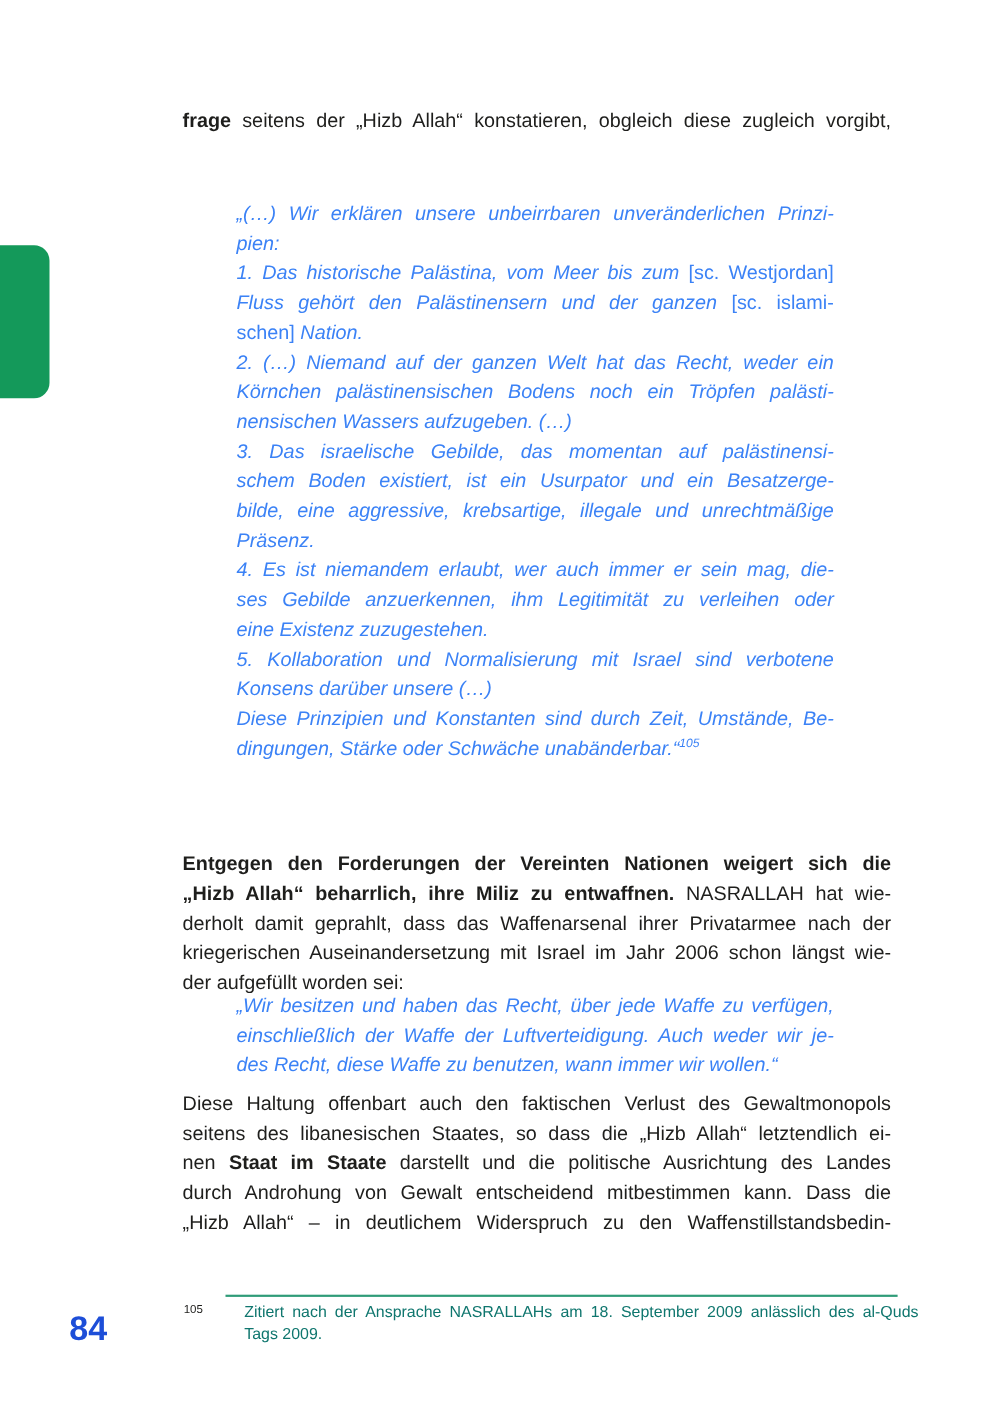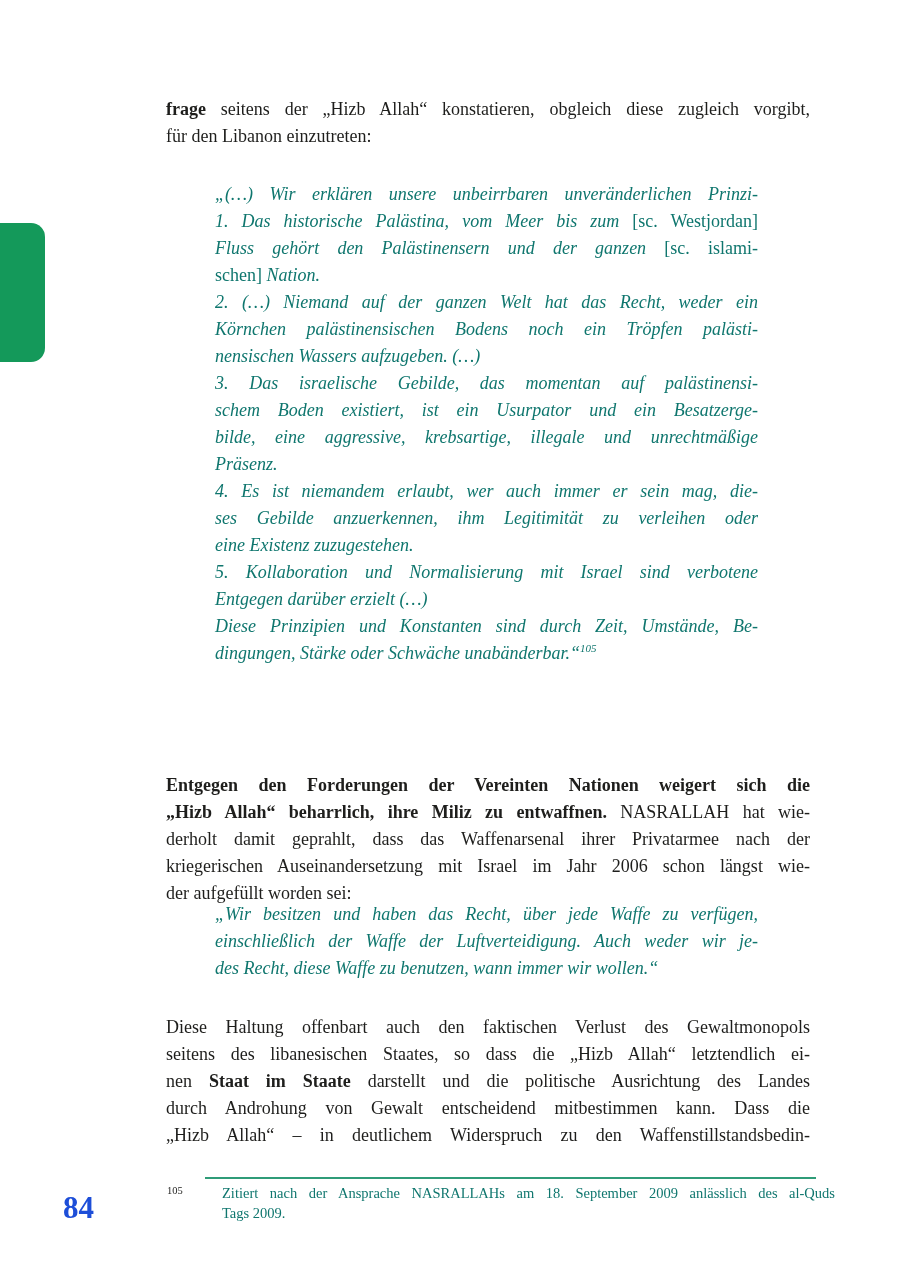--- a/index.html
+++ b/index.html
@@ -2,21 +2,21 @@
 <html lang="de"><head>
 <meta charset="utf-8">
 <style>
   html, body { margin: 0; padding: 0; background: #ffffff; }
   .page {
     position: relative;
     width: 900px;
     height: 1281px;
     background: #ffffff;
     overflow: hidden;
-    font-family: Liberation Serif, serif;
+    font-family: Liberation Sans, sans-serif;
     color: #1e1e1c;
   }
   .section-tab {
     position: absolute;
     left: 0;
     top: 223px;
     width: 45px;
     height: 139px;
     background: #14995a;
     border-radius: 0 14px 14px 0;
@@ -28,21 +28,21 @@
     font-size: 18px;
     line-height: 27px;
   }
   .quoteblock {
     position: absolute;
     left: 215px;
     width: 543px;
     font-size: 18px;
     line-height: 27px;
     font-style: italic;
-    color: #0f766e;
+    color: #3b82f6;
   }
   .line {
     text-align: justify;
     text-align-last: justify;
     white-space: normal;
   }
   .line.end { text-align-last: left; }
   .b { font-weight: 700; }
   .up { font-style: normal; }
   sup {
@@ -87,59 +87,59 @@
 </style>
 </head>
 <body>
 
 <div class="page">
 
   <div class="section-tab"></div>
 
   <div class="textblock" style="top:96px">
     <div class="line"><span class="b">frage</span><span> seitens der „Hizb Allah“ konstatieren, obgleich diese zugleich vorgibt,</span></div>
-    <div class="line end"><span>für den Libanon einzutreten:</span></div>
   </div>
 
   <div class="quoteblock" style="top:181px">
     <div class="line"><span>„(…) Wir erklären unsere unbeirrbaren unveränderlichen Prinzi-</span></div>
+    <div class="line end"><span>pien:</span></div>
     <div class="line"><span>1. Das historische Palästina, vom Meer bis zum </span><span class="up">[sc. Westjordan]</span></div>
     <div class="line"><span>Fluss gehört den Palästinensern und der ganzen </span><span class="up">[sc. islami-</span></div>
     <div class="line end"><span class="up">schen]</span><span> Nation.</span></div>
     <div class="line"><span>2. (…) Niemand auf der ganzen Welt hat das Recht, weder ein</span></div>
     <div class="line"><span>Körnchen palästinensischen Bodens noch ein Tröpfen palästi-</span></div>
     <div class="line end"><span>nensischen Wassers aufzugeben. (…)</span></div>
     <div class="line"><span>3. Das israelische Gebilde, das momentan auf palästinensi-</span></div>
     <div class="line"><span>schem Boden existiert, ist ein Usurpator und ein Besatzerge-</span></div>
     <div class="line"><span>bilde, eine aggressive, krebsartige, illegale und unrechtmäßige</span></div>
     <div class="line end"><span>Präsenz.</span></div>
     <div class="line"><span>4. Es ist niemandem erlaubt, wer auch immer er sein mag, die-</span></div>
     <div class="line"><span>ses Gebilde anzuerkennen, ihm Legitimität zu verleihen oder</span></div>
     <div class="line end"><span>eine Existenz zuzugestehen.</span></div>
     <div class="line"><span>5. Kollaboration und Normalisierung mit Israel sind verbotene</span></div>
-    <div class="line end"><span>Entgegen darüber erzielt (…)</span></div>
+    <div class="line end"><span>Konsens darüber unsere (…)</span></div>
     <div class="line"><span>Diese Prinzipien und Konstanten sind durch Zeit, Umstände, Be-</span></div>
     <div class="line end"><span>dingungen, Stärke oder Schwäche unabänderbar.“</span><sup>105</sup></div>
   </div>
 
   <div class="textblock" style="top:772px">
     <div class="line"><span class="b">Entgegen den Forderungen der Vereinten Nationen weigert sich die</span></div>
     <div class="line"><span class="b">„Hizb Allah“ beharrlich, ihre Miliz zu entwaffnen.</span><span> NASRALLAH hat wie-</span></div>
     <div class="line"><span>derholt damit geprahlt, dass das Waffenarsenal ihrer Privatarmee nach der</span></div>
     <div class="line"><span>kriegerischen Auseinandersetzung mit Israel im Jahr 2006 schon längst wie-</span></div>
     <div class="line end"><span>der aufgefüllt worden sei:</span></div>
   </div>
 
   <div class="quoteblock" style="top:901px">
     <div class="line"><span>„Wir besitzen und haben das Recht, über jede Waffe zu verfügen,</span></div>
     <div class="line"><span>einschließlich der Waffe der Luftverteidigung. Auch weder wir je-</span></div>
     <div class="line end"><span>des Recht, diese Waffe zu benutzen, wann immer wir wollen.“</span></div>
   </div>
 
-  <div class="textblock" style="top:1014px">
+  <div class="textblock" style="top:990px">
     <div class="line"><span>Diese Haltung offenbart auch den faktischen Verlust des Gewaltmonopols</span></div>
     <div class="line"><span>seitens des libanesischen Staates, so dass die „Hizb Allah“ letztendlich ei-</span></div>
     <div class="line"><span>nen </span><span class="b">Staat im Staate</span><span> darstellt und die politische Ausrichtung des Landes</span></div>
     <div class="line"><span>durch Androhung von Gewalt entscheidend mitbestimmen kann. Dass die</span></div>
     <div class="line"><span>„Hizb Allah“ – in deutlichem Widerspruch zu den Waffenstillstandsbedin-</span></div>
   </div>
 
   <div class="footnote-rule"></div>
   <div class="footnote-number">105</div>
   <div class="footnote-text">

